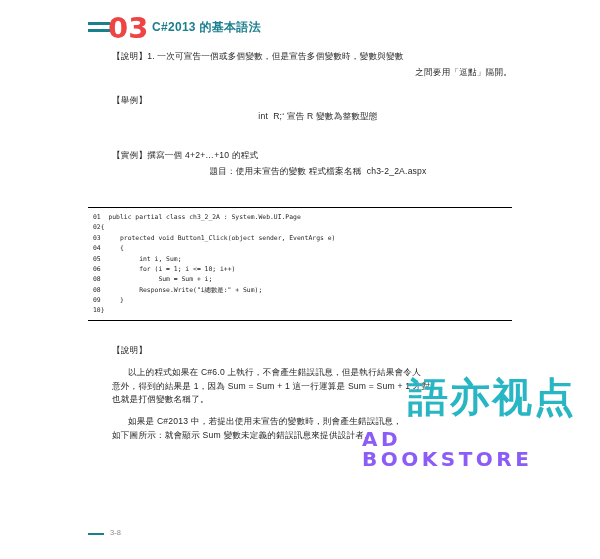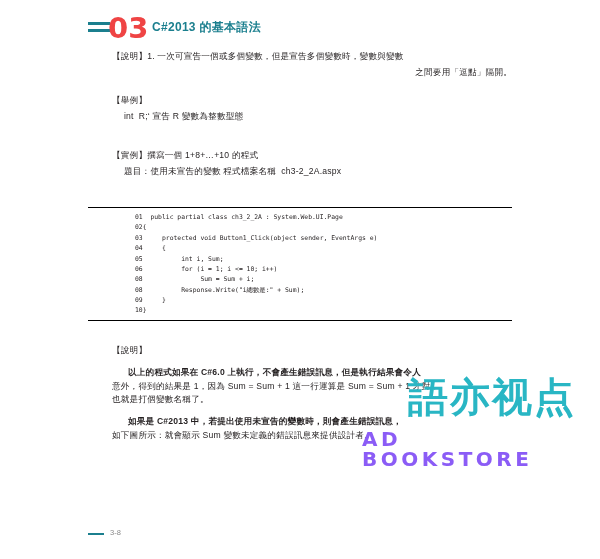--- a/index.html
+++ b/index.html
@@ -74,21 +74,21 @@
     line-height: 1.25;
     color: #231f20;
     white-space: pre;
     letter-spacing: 0.2px;
   }
   .blk {
     margin-bottom: 9px;
   }
   .indent1 { padding-left: 0px; }
   .indent2 { padding-left: 30px; text-align: right; }
-  .indent-ex { padding-left: 12px; }
+  .indent-ex { padding-left: 12px; text-align: center; }
 
   .gap-sm { height: 5px; }
   .gap-md { height: 9px; }
 
   
   .codebox {
     position: absolute;
     left: 88px;
     top: 207px;
     width: 424px;
@@ -98,38 +98,37 @@
     box-sizing: border-box;
   }
   .codeline {
     font-family: "DejaVu Sans Mono", monospace;
     font-size: 6.4px;
     line-height: 1.62;
     color: #231f20;
     white-space: pre;
     padding-left: 5px;
     letter-spacing: 0px;
-    margin-left: 42px;
   }
 
   
   .post {
     position: absolute;
     left: 112px;
     top: 344px;
     width: 400px;
   }
   .pline {
     font-size: 8.6px;
     line-height: 1.55;
     color: #231f20;
     white-space: pre;
     letter-spacing: 0.2px;
   }
-  .pindent { padding-left: 16px; font-weight: bold; }
+  .pindent { padding-left: 16px; }
 
   
   .footer {
     position: absolute;
     left: 88px;
     bottom: 16px;
     width: 440px;
     height: 14px;
   }
   .footer-rule {
@@ -205,21 +204,21 @@
       <div class="line indent1">【舉例】</div>
       <div class="gap-sm"></div>
       <div class="line indent-ex">int  R;‘ 宣告 R 變數為整數型態</div>
       <div class="gap-sm"></div>
       <div class="gap-sm"></div>
     </div>
 
     <div class="gap-md"></div>
 
     <div class="blk">
-      <div class="line indent1"><span>【實例】</span><span>撰寫一個 1+8+…+10 的程式</span></div>
+      <div class="line indent1"><span>【實例】</span><span>撰寫一個 4+2+…+10 的程式</span></div>
       <div class="gap-sm"></div>
       <div class="line indent-ex">題目：使用未宣告的變數 程式檔案名稱  ch3-2_2A.aspx</div>
     </div>
 
   </div>
 
   <div class="codebox">
     <div class="codeline">01  public partial class ch3_2_2A : System.Web.UI.Page</div>
     <div class="codeline">02{</div>
     <div class="codeline">03     protected void Button1_Click(object sender, EventArgs e)</div>

